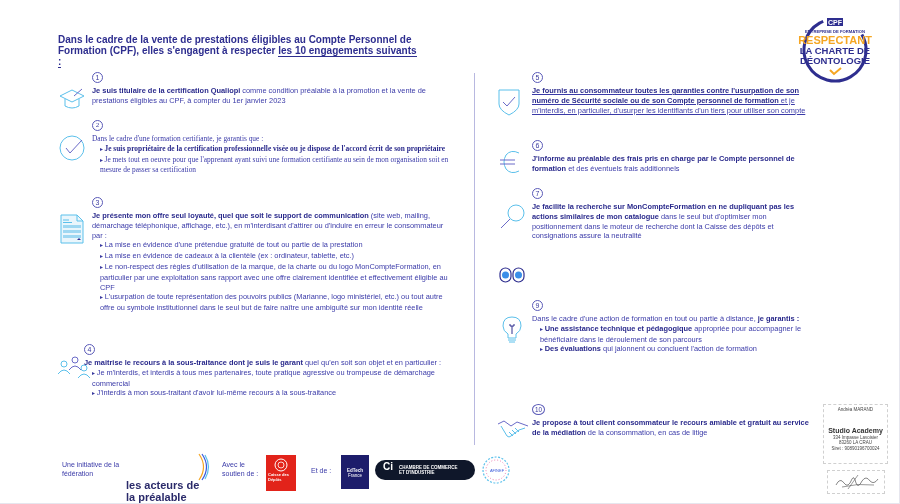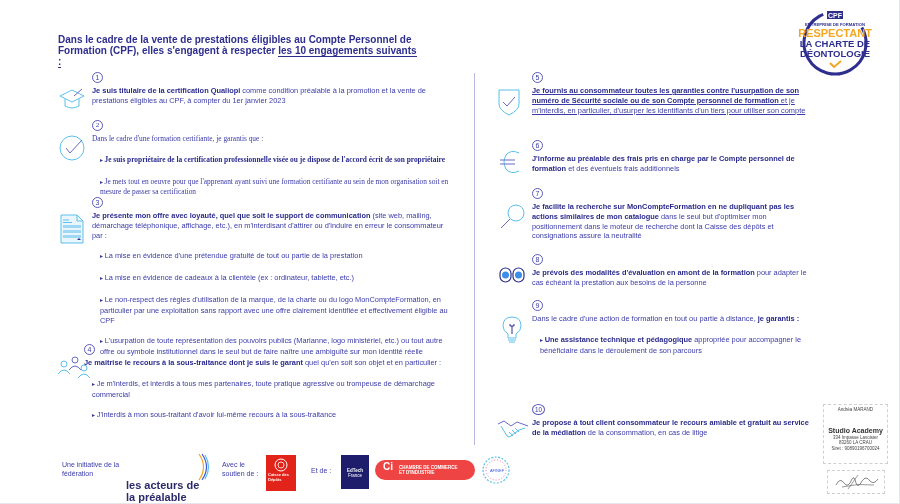--- a/index.html
+++ b/index.html
@@ -1,34 +1,34 @@
 <!DOCTYPE html>
 <html><head>
 <meta charset="utf-8">
 <style>
   * { box-sizing: border-box; margin: 0; padding: 0; }
   html, body { width: 900px; height: 504px; background: #ffffff; overflow: hidden; }
   body { font-family: "Liberation Sans", sans-serif; color: #3a3a9e; position: relative; }
   .page { position: absolute; left: 0; top: 0; width: 900px; height: 504px; background: #fff; border-right: 1px solid #e6e6ee; border-bottom: 1px solid #e6e6ee; }
   .intro { position: absolute; left: 58px; top: 34px; width: 360px; font-size: 10px; line-height: 11px; font-weight: bold; color: #2e2e8f; }
   .intro .u { border-bottom: 1.5px solid #2e2e8f; }
-  .badge { position: absolute; left: 790px; top: 7px; width: 90px; height: 70px; text-align: center; }
+  .badge { position: absolute; left: 790px; top: 14px; width: 90px; height: 70px; text-align: center; }
   .divider { position: absolute; left: 474px; top: 73px; width: 1px; height: 372px; background: #b8b8e0; }
   .item { position: absolute; font-size: 7.4px; line-height: 9.8px; color: #3a3aa8; }
   .item b { color: #2a2a8c; }
   .num { display: inline-block; width: 11px; height: 11px; border: 1px solid #5a5ab8; border-radius: 50%; font-size: 7px; line-height: 9px; text-align: center; color: #3a3a9e; margin-bottom: 3px; }
   .num.wide { width: 13px; font-size: 6.3px; }
-  .bul { padding-left: 8px; margin-top: 11px; }
+  .bul { padding-left: 8px; margin-top: 0; }
   .bul::before { content: "▸ "; font-size: 6px; color: #3a3a9e; }
   .icon { position: absolute; }
   .footer-text { position: absolute; font-size: 7px; line-height: 9px; color: #3a3aa8; }
   .acteurs { position: absolute; left: 126px; top: 480px; font-size: 11px; line-height: 11.5px; color: #2a2a6a; font-weight: bold; }
   .cdc { position: absolute; left: 266px; top: 455px; width: 30px; height: 36px; background: #e2231a; color: #fff; font-size: 4px; font-weight: bold; padding: 18px 2px 0 2px; line-height: 4.5px; }
   .edtech { position: absolute; left: 341px; top: 455px; width: 28px; height: 34px; background: #1d1d6b; color: #fff; font-size: 4.5px; text-align: center; padding-top: 13px; line-height: 5px; font-weight: bold; }
-  .cci { position: absolute; left: 375px; top: 460px; width: 100px; height: 20px; background: #ef4444; border-radius: 10px; color: #fff; font-size: 4.5px; font-weight: bold; padding: 5px 0 0 24px; line-height: 5px; }
+  .cci { position: absolute; left: 375px; top: 460px; width: 100px; height: 20px; background: #0f172a; border-radius: 10px; color: #fff; font-size: 4.5px; font-weight: bold; padding: 5px 0 0 24px; line-height: 5px; }
   .afinef { position: absolute; left: 481px; top: 455px; width: 30px; height: 30px; }
   .stamp { position: absolute; left: 823px; top: 404px; width: 65px; height: 60px; border: 1px dashed #d0d0d0; font-size: 4.5px; color: #444; text-align: center; line-height: 5.2px; padding-top: 2px; }
   .stamp .name { font-size: 4.5px; margin-bottom: 15px; }
   .stamp .co { font-size: 7px; font-weight: bold; line-height: 8px; color: #333; }
   .sig { position: absolute; left: 827px; top: 470px; width: 58px; height: 24px; border: 1px dashed #d0d0d0; }
 </style>
 </head>
 <body>
 
 <div class="page">
@@ -84,21 +84,21 @@
         <rect x="3" y="11" width="18" height="3" fill="#9fd8f2"></rect>
         <rect x="3" y="16" width="18" height="3" fill="#9fd8f2"></rect>
         <rect x="3" y="21" width="18" height="3" fill="#9fd8f2"></rect>
         <line x1="3" y1="6" x2="9" y2="6" stroke="#5bc0eb"></line>
         <line x1="3" y1="8.5" x2="12" y2="8.5" stroke="#5bc0eb"></line>
         <path d="M17 26 L19 24 L21 26 Z" fill="#2e2e8f"></path>
       </svg>
   </div>
   <div class="item" style="left:92px;top:197px;width:360px;">
     <div class="num">3</div>
-    <div><b>Je présente mon offre avec loyauté, quel que soit le support de communication</b><span> (site web, mailing, démarchage téléphonique, affichage, etc.), en m'interdisant d'attirer ou d'induire en erreur le consommateur par :</span></div>
+    <div><b>Je présente mon offre seul loyauté, quel que soit le support de communication</b><span> (site web, mailing, démarchage téléphonique, affichage, etc.), en m'interdisant d'attirer ou d'induire en erreur le consommateur par :</span></div>
     <div class="bul"><span>La mise en évidence d'une prétendue gratuité de tout ou partie de la prestation</span></div>
     <div class="bul"><span>La mise en évidence de cadeaux à la clientèle (ex : ordinateur, tablette, etc.)</span></div>
     <div class="bul"><span>Le non-respect des règles d'utilisation de la marque, de la charte ou du logo MonCompteFormation, en particulier par une exploitation sans rapport avec une offre clairement identifiée et effectivement éligible au CPF</span></div>
     <div class="bul"><span>L'usurpation de toute représentation des pouvoirs publics (Marianne, logo ministériel, etc.) ou tout autre offre ou symbole institutionnel dans le seul but de faire naître une ambiguïté sur mon identité réelle</span></div>
   </div>
 
   <div class="icon" style="left:56px;top:356px;">
     <svg width="36" height="22" viewBox="0 0 36 22">
         <circle cx="8" cy="8" r="3" fill="none" stroke="#5bc0eb" stroke-width="1"></circle>
         <path d="M2 18 Q8 10 14 18" fill="none" stroke="#5bc0eb" stroke-width="1"></path>
@@ -150,37 +150,34 @@
   </div>
 
   <div class="icon" style="left:499px;top:267px;">
     <svg width="26" height="16" viewBox="0 0 26 16">
         <rect x="1" y="1" width="11" height="14" rx="5.5" fill="none" stroke="#2e2e8f" stroke-width="1.2"></rect>
         <circle cx="6.5" cy="8" r="3.5" fill="#3b8fe8"></circle>
         <rect x="14" y="1" width="11" height="14" rx="5.5" fill="none" stroke="#2e2e8f" stroke-width="1.2"></rect>
         <circle cx="19.5" cy="8" r="3.5" fill="#3b8fe8"></circle>
       </svg>
   </div>
-  <div class="item" style="left:532px;top:254px;width:285px;">
-    <div class="num">8</div>
-    <div><b>Je prévois des modalités d'évaluation en amont de la formation</b><span> pour adapter le cas échéant la prestation aux besoins de la personne</span></div>
-  </div>
 
   <div class="icon" style="left:502px;top:316px;">
     <svg width="20" height="28" viewBox="0 0 20 28">
         <path d="M10 1 Q19 1 19 10 Q19 15 14 18 V22 H6 V18 Q1 15 1 10 Q1 1 10 1 Z" fill="none" stroke="#5bc0eb" stroke-width="1"></path>
         <line x1="6" y1="24" x2="14" y2="24" stroke="#5bc0eb"></line>
         <line x1="7" y1="26" x2="13" y2="26" stroke="#5bc0eb"></line>
         <path d="M8 10 L12 10 M10 10 V18 M8 8 L8 10 M12 8 L12 10" stroke="#2e2e8f" stroke-width="1"></path>
       </svg>
   </div>
   <div class="item" style="left:532px;top:300px;width:285px;">
     <div class="num">9</div>
     <div><span>Dans le cadre d'une action de formation en tout ou partie à distance, </span><b>je garantis :</b></div>
     <div class="bul"><b>Une assistance technique et pédagogique</b><span> appropriée pour accompagner le bénéficiaire dans le déroulement de son parcours</span></div>
+    <div class="bul"><b>Des évaluations</b><span> qui jalonnent ou concluent l'action de formation</span></div>
   </div>
 
   <div class="icon" style="left:497px;top:418px;">
     <svg width="32" height="22" viewBox="0 0 32 22">
         <path d="M1 6 L7 3 L14 8 L20 4 L31 8" fill="none" stroke="#6a6ac8" stroke-width="1"></path>
         <path d="M4 8 L10 18 Q12 20 14 18 L22 12 L28 10" fill="none" stroke="#5bc0eb" stroke-width="1"></path>
         <path d="M12 14 L16 18 M15 12 L19 16 M18 10 L22 14" stroke="#5bc0eb" stroke-width="1"></path>
       </svg>
   </div>
   <div class="item" style="left:532px;top:404px;width:285px;">

